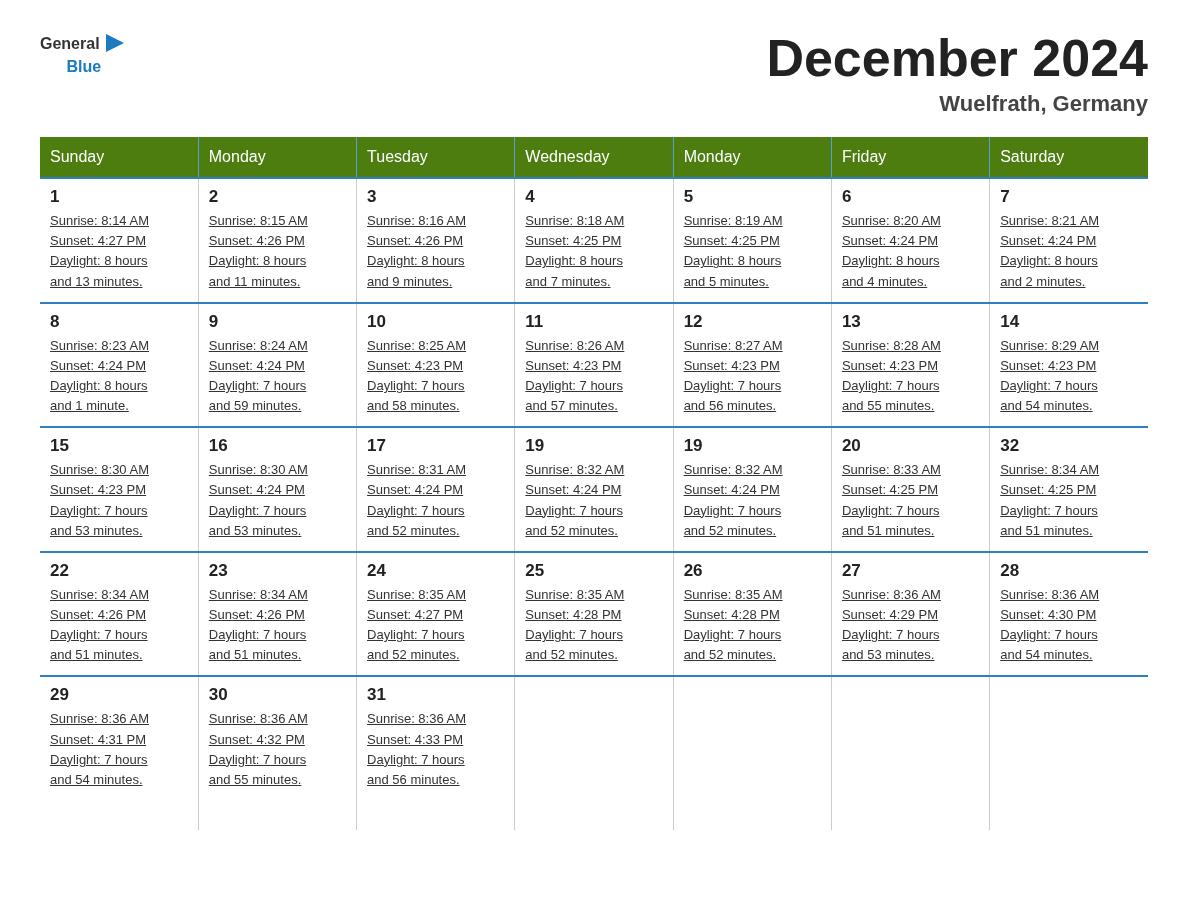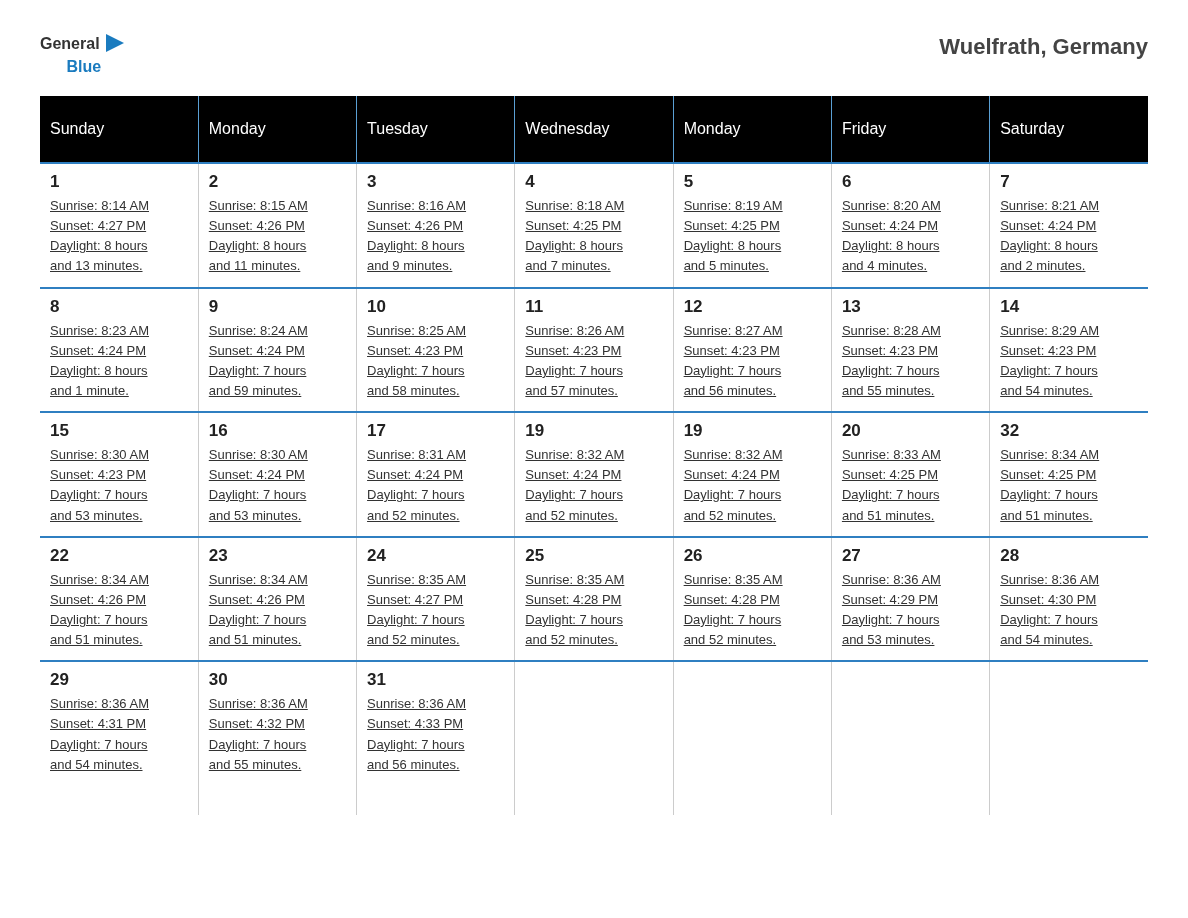--- a/index.html
+++ b/index.html
@@ -45,23 +45,23 @@
       color: #444;
       margin-top: 4px;
       font-weight: bold;
     }
     table {
       width: 100%;
       border-collapse: collapse;
       font-size: 13.5px;
     }
     thead tr th {
-      background: #000000;
+      background: #4d7c0f;
       color: #fff;
-      padding: 24px 10px;
+      padding: 11px 10px;
       text-align: left;
       font-size: 16px;
       font-weight: normal;
       border-right: 1px solid #5a9fd4;
     }
     thead tr th:last-child { border-right: none; }
     tbody tr {
       border-top: 2px solid #2f7fc1;
     }
     tbody tr td {
@@ -102,20 +102,21 @@
         <div style="display:inline-block; margin-left:4px; margin-top:2px;">
           <svg width="22" height="22" viewBox="0 0 22 22">
             <polygon points="2,2 20,11 2,20" fill="#1a7bbf"></polygon>
           </svg>
         </div>
       </div>
       <span class="logo-text logo-blue" style="margin-left:2px;">Blue</span>
     </div>
   </div>
   <div class="title-section">
+    <div class="month-title">December 2024</div>
     <div class="location">Wuelfrath, Germany</div>
   </div>
 </div>
 
 <table>
   <thead>
     <tr>
     <th>Sunday</th>
         <th>Monday</th>
         <th>Tuesday</th>

